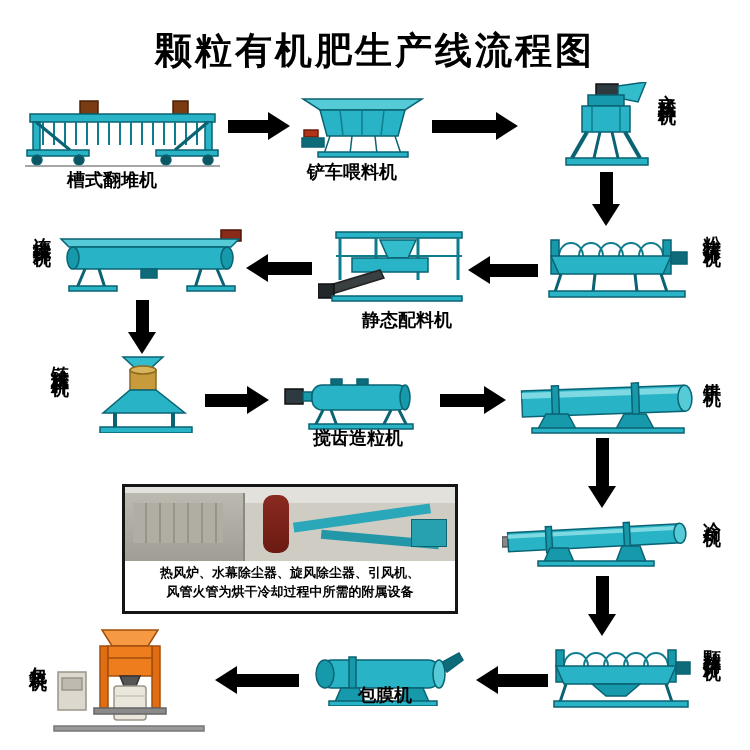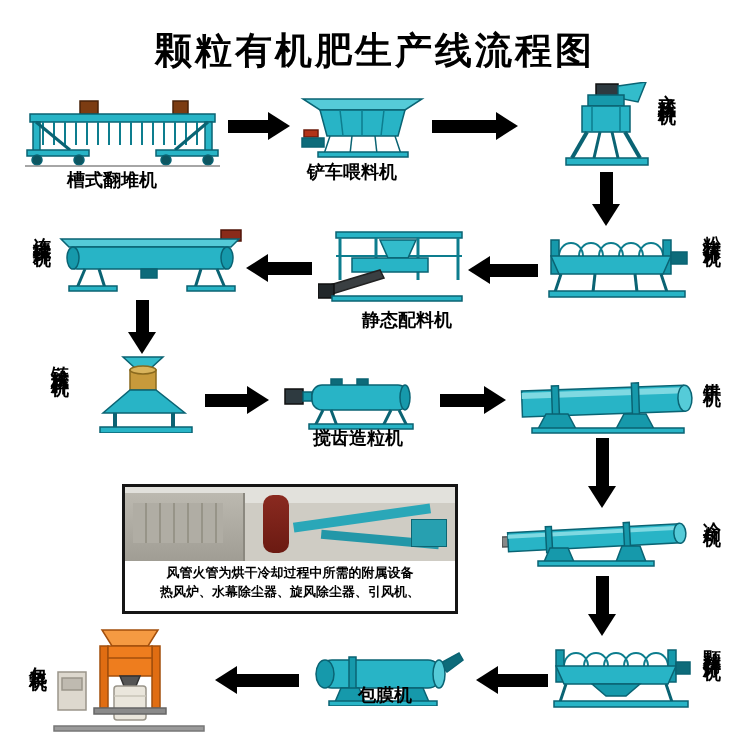--- a/index.html
+++ b/index.html
@@ -298,22 +298,22 @@
   <div class="inset">
     <div class="inset-photo">
       <div class="ph-sky"></div>
       <div class="ph-building"></div>
       <div class="ph-vessel"></div>
       <div class="ph-pipe1"></div>
       <div class="ph-pipe2"></div>
       <div class="ph-fan"></div>
     </div>
     <div class="inset-caption">
+      <div>热风炉、水幕除尘器、旋风除尘器、引风机、</div>
       <div>风管火管为烘干冷却过程中所需的附属设备</div>
-      <div>热风炉、水幕除尘器、旋风除尘器、引风机、</div>
     </div>
   </div>
 
   <div class="node" style="left:502px;top:512px">
     <svg viewBox="0 0 195 58" width="195" height="58">
       <g stroke="#0a6373" stroke-width="1.5" fill="#28b4c6">
         <g transform="rotate(-3 97 26)">
           <rect x="0" y="20" width="10" height="10" fill="#888" stroke="#555"></rect>
           <rect x="6" y="16" width="172" height="19"></rect>
           <rect x="6" y="18" width="172" height="4" fill="#7fd9e2" stroke="none"></rect>

